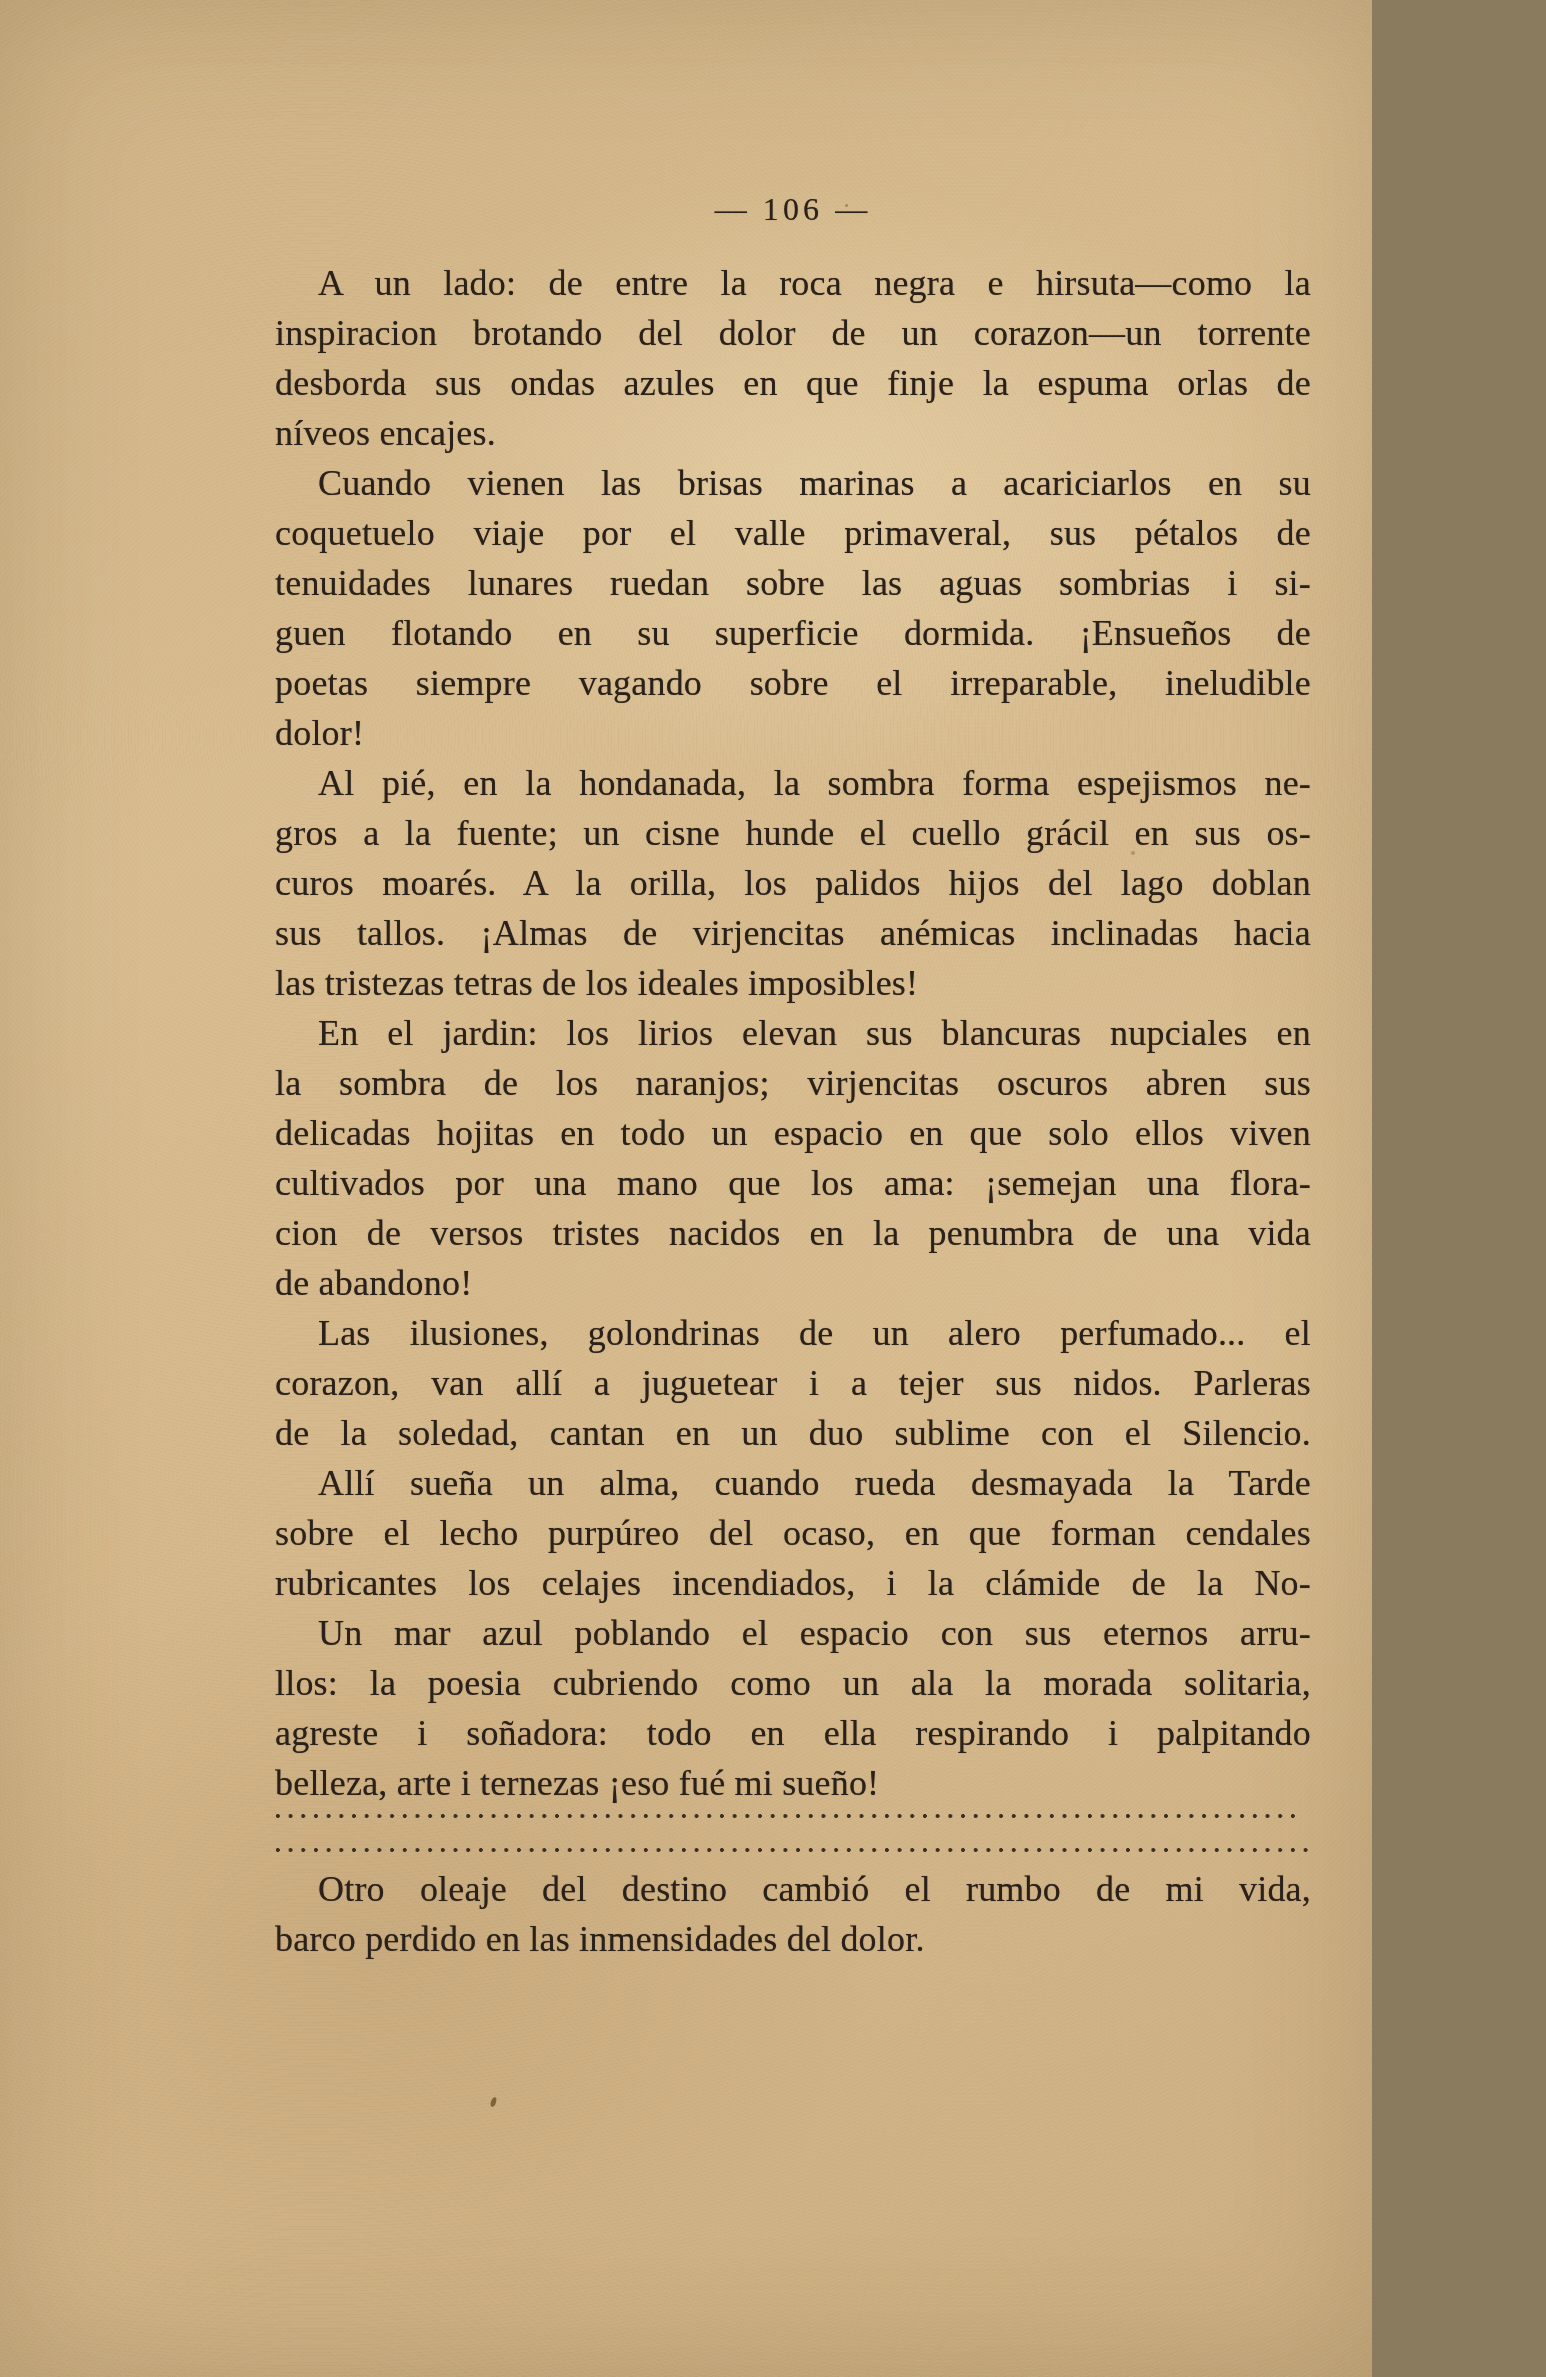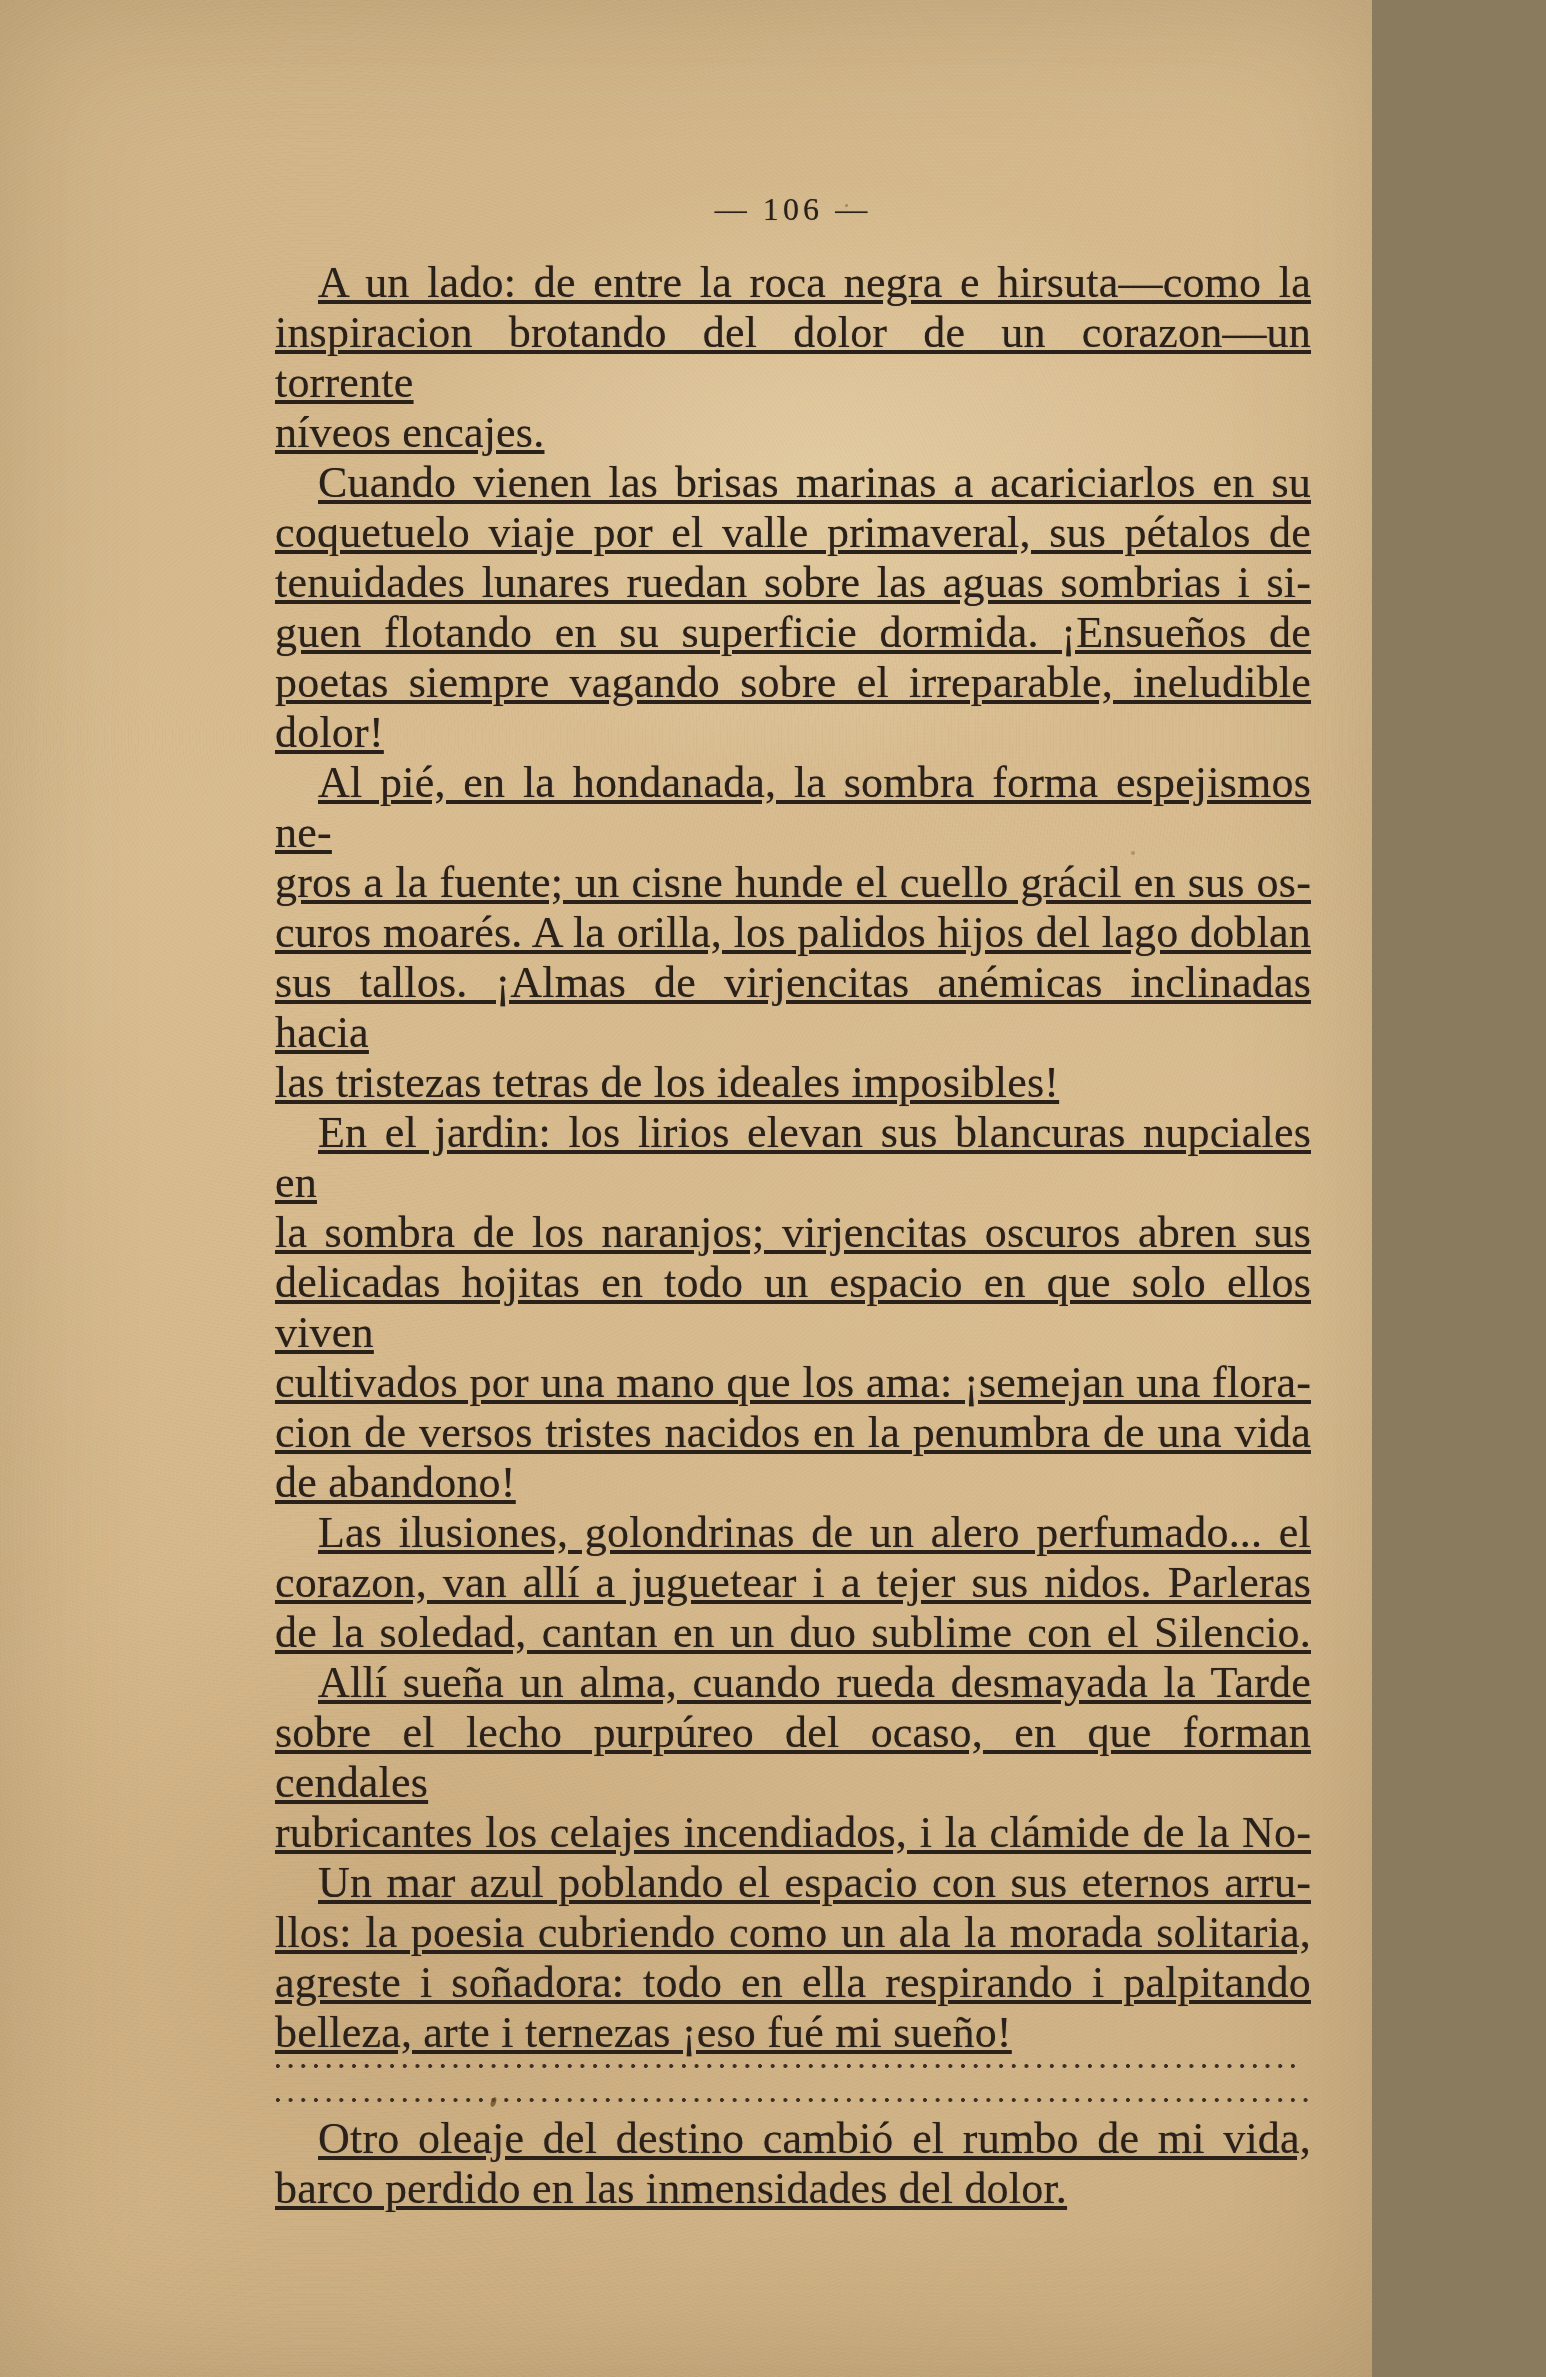--- a/index.html
+++ b/index.html
@@ -41,28 +41,27 @@
 
   .text-block {
     position: absolute;
     left: 275px; top: 258px; width: 1036px;
     text-shadow: 0 0 0.9px rgba(42,33,26,0.55);
   }
 
   .para { margin: 0; padding: 0; }
 
   .line {
-    font-size: 44px;
+    font-size: 36px;
     line-height: 50px;
     letter-spacing: 0.2px;
     text-align: justify;
     text-align-last: justify;
     -moz-text-align-last: justify;
     white-space: normal;
-    text-decoration: underline;
   }
   .fi { text-indent: 43px; }          
   .pl { text-align-last: left; -moz-text-align-last: left; } 
 
   .dots {
     height: 6.2px;
     background-image: radial-gradient(circle at 2.8px 3.1px, #3c3025 1.7px, rgba(60,48,37,0) 2.3px);
     background-size: 12.7px 6.2px;
     background-repeat: repeat-x;
     background-position: left center;
@@ -87,20 +86,21 @@
 <div class="page">
   <div class="grain"></div>
 
   <div class="page-number">— 106 —</div>
 
   <div class="text-block">
 
     <div class="para">
       <div class="line fi">A un lado: de entre la roca negra e hirsuta—como la</div>
       <div class="line">inspiracion brotando del dolor de un corazon—un torrente</div>
+      <div class="line">desborda sus ondas azules en que finje la espuma orlas de</div>
       <div class="line pl">níveos encajes.</div>
     </div>
 
     <div class="para">
       <div class="line fi">Cuando vienen las brisas marinas a acariciarlos en su</div>
       <div class="line">coquetuelo viaje por el valle primaveral, sus pétalos de</div>
       <div class="line">tenuidades lunares ruedan sobre las aguas sombrias i si-</div>
       <div class="line">guen flotando en su superficie dormida. ¡Ensueños de</div>
       <div class="line">poetas siempre vagando sobre el irreparable, ineludible</div>
       <div class="line pl">dolor!</div>

